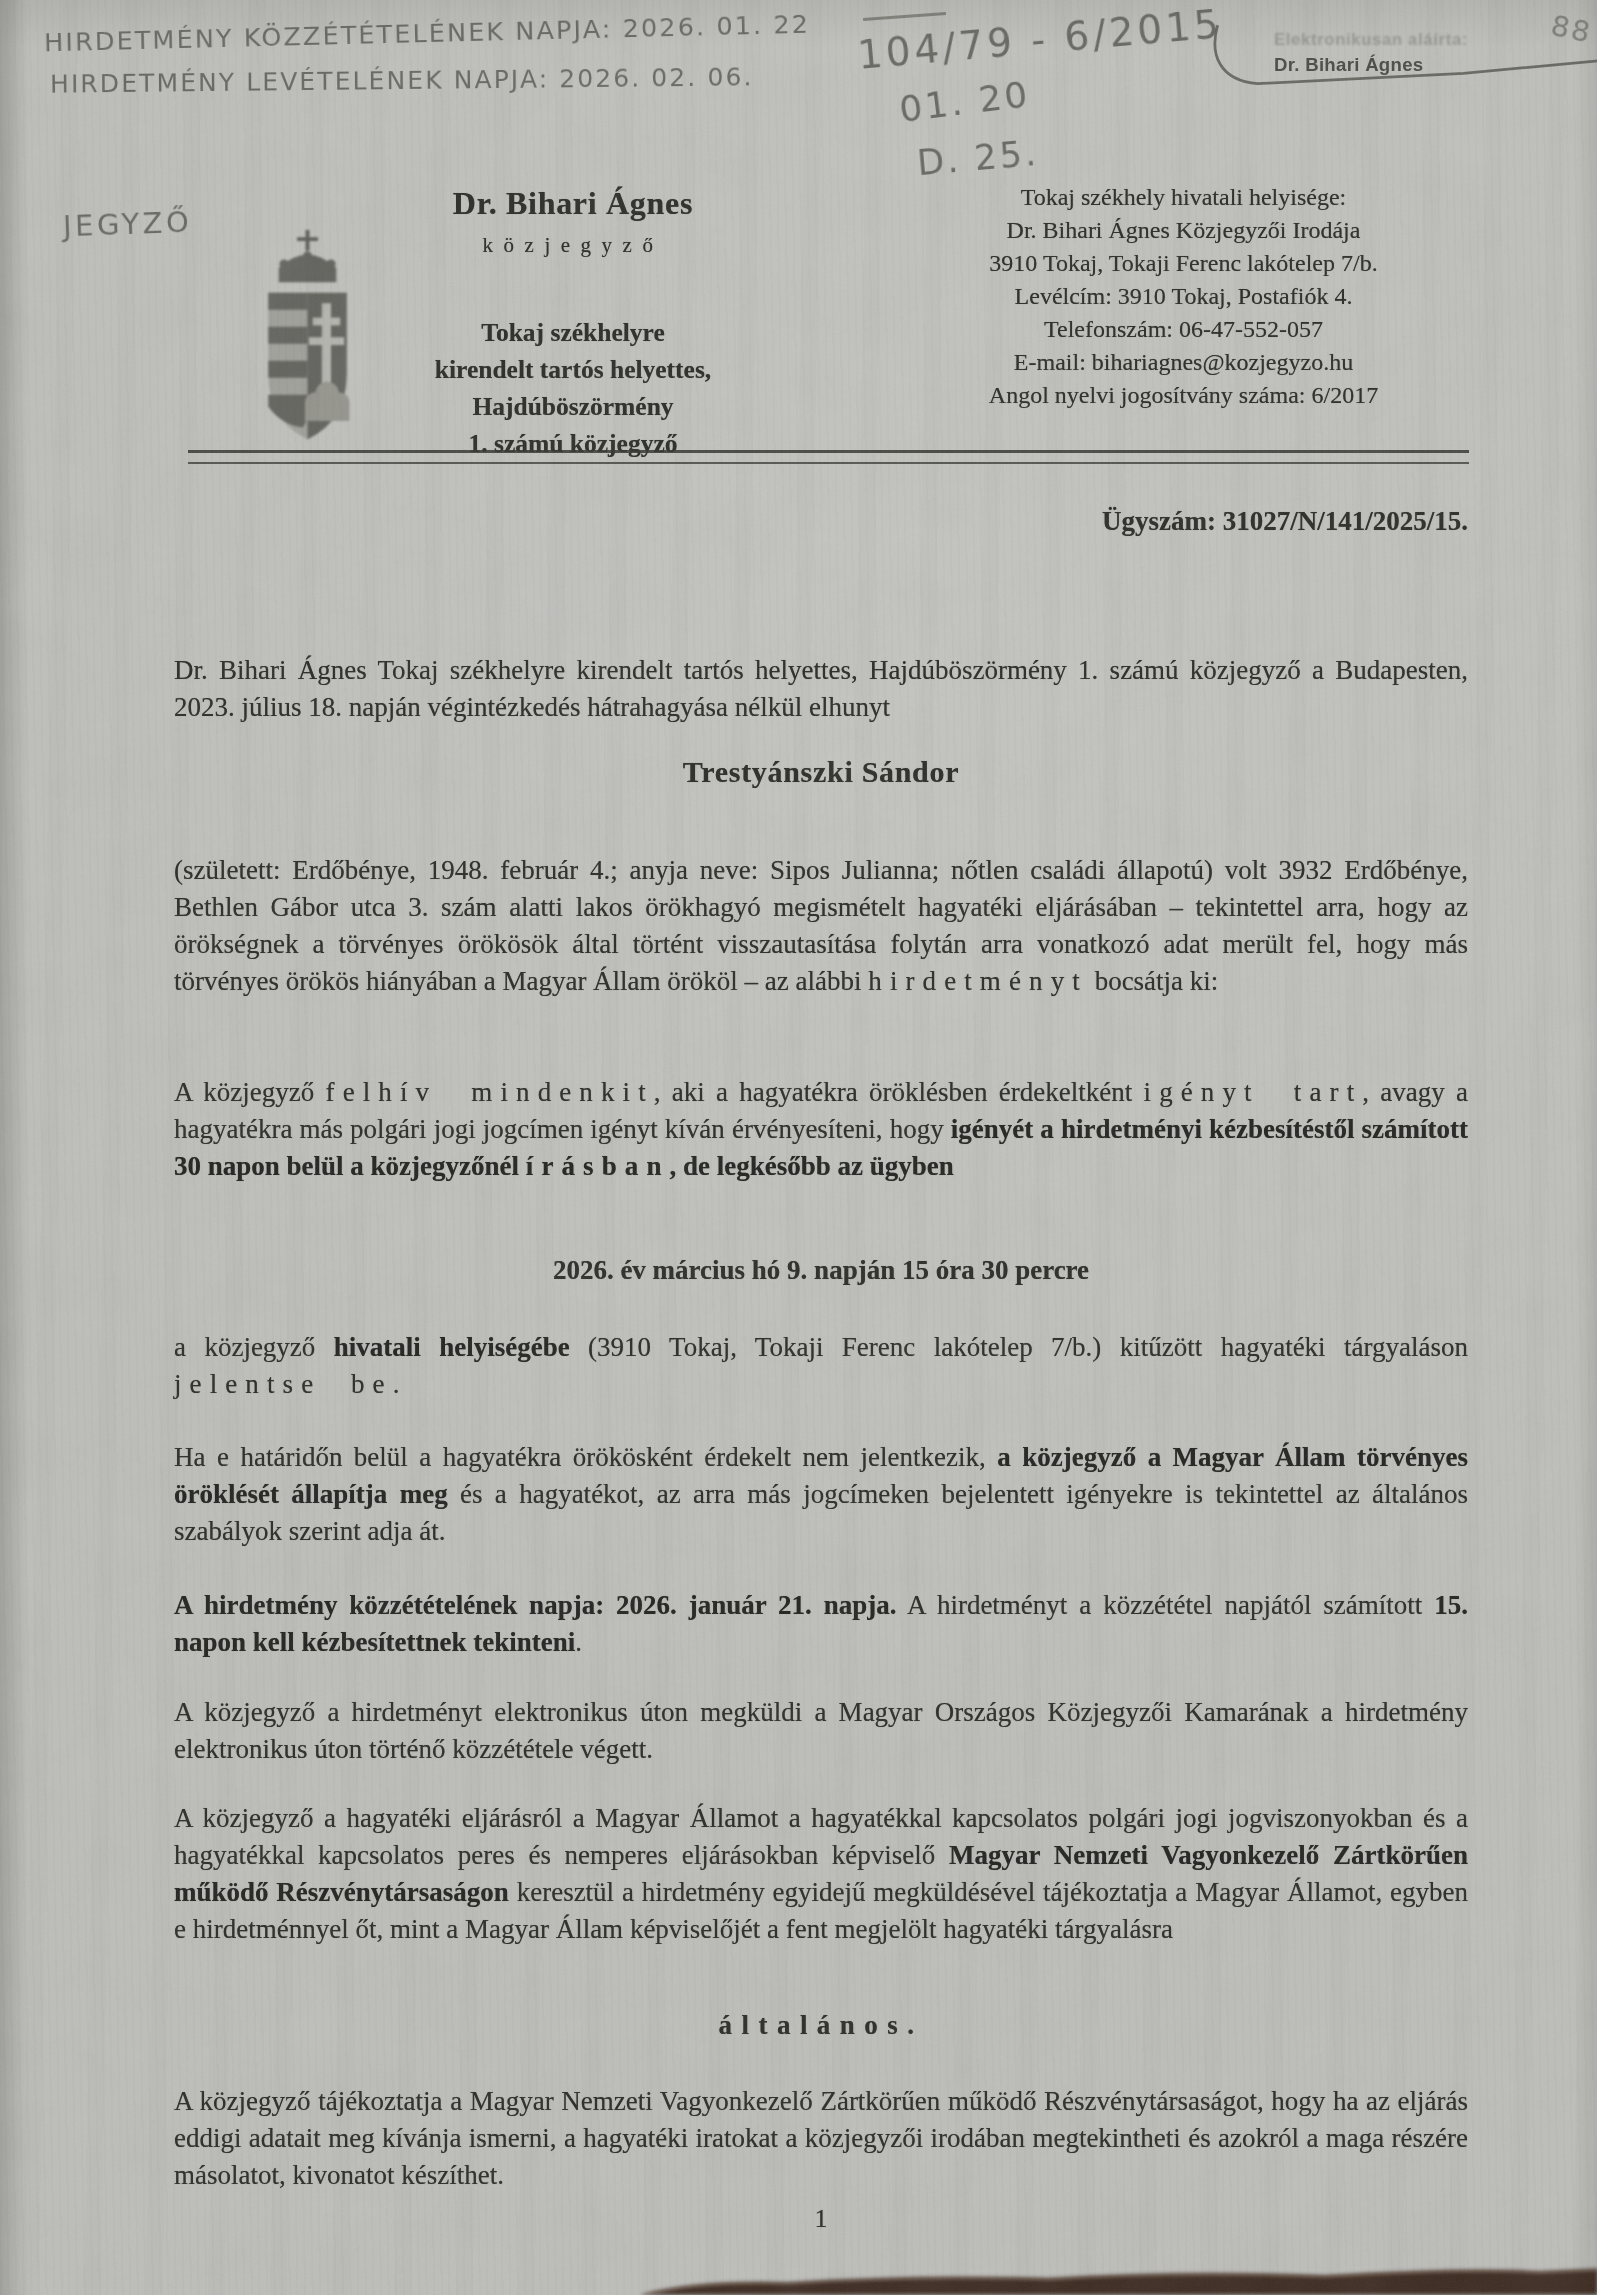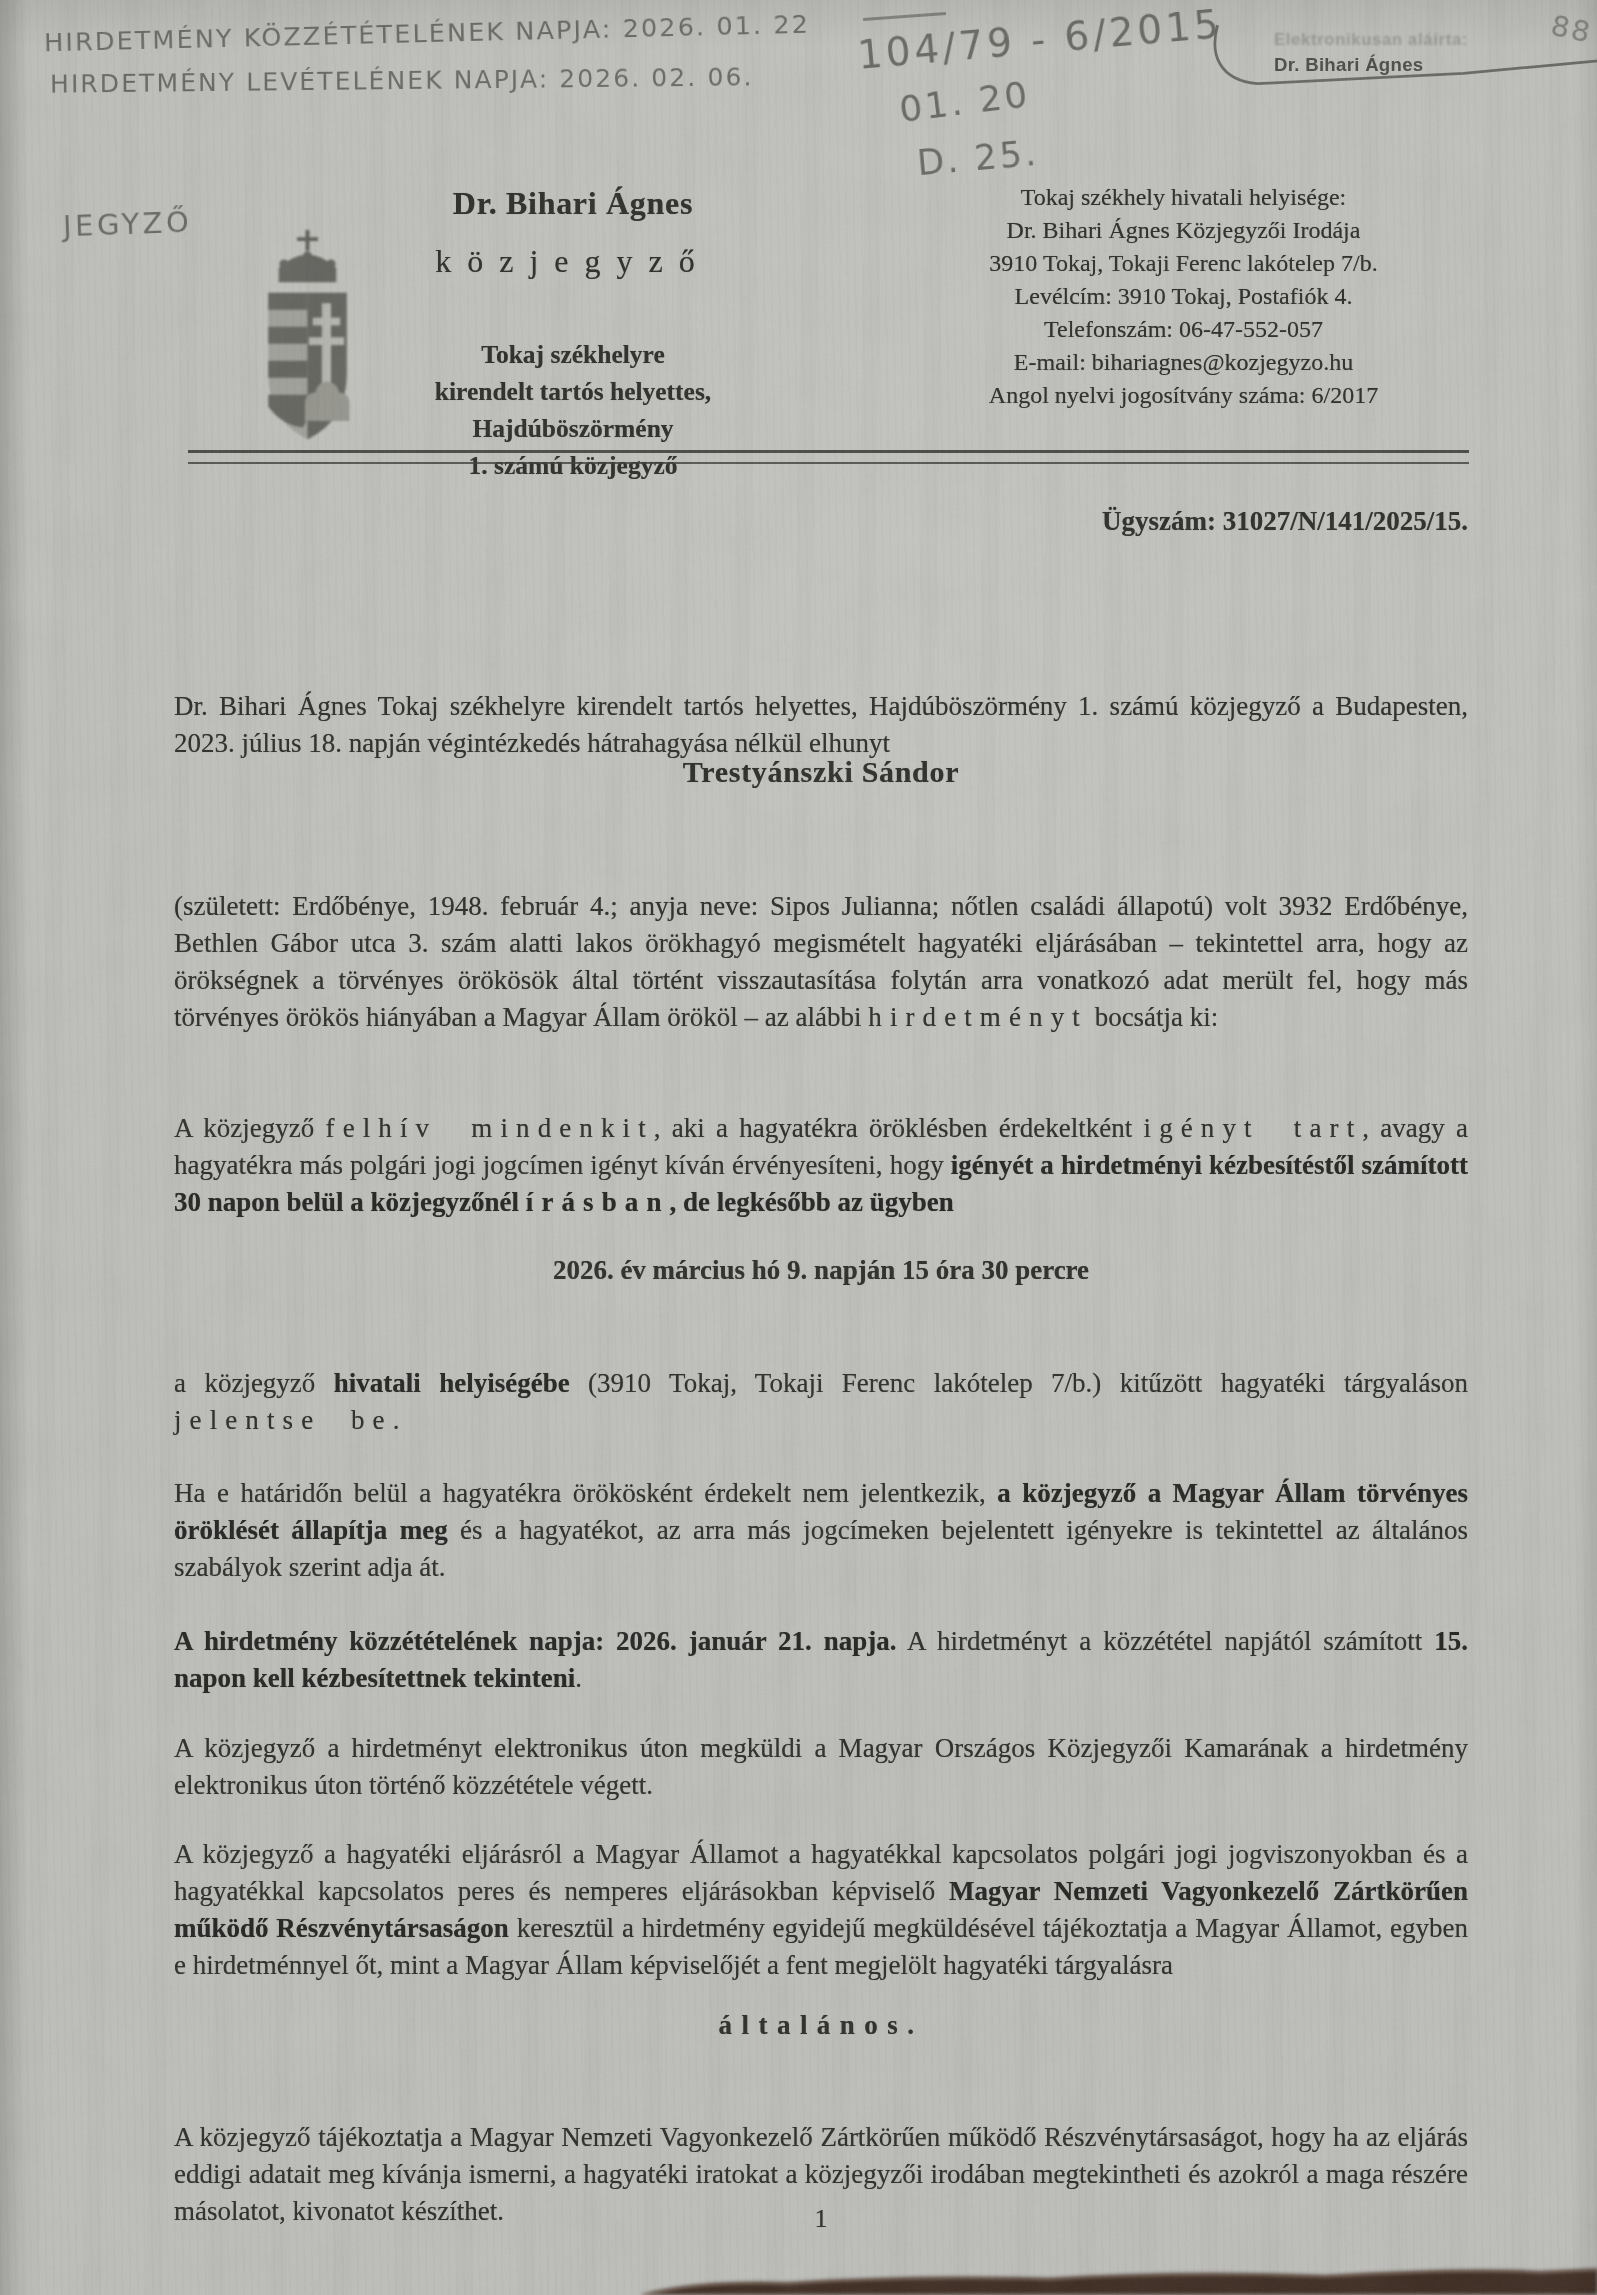--- a/index.html
+++ b/index.html
@@ -18,21 +18,21 @@
     color:var(--ink);
   }
   .streaks{
     position:absolute; inset:0; pointer-events:none; opacity:.5;
     background:
       repeating-linear-gradient(89deg, rgba(50,50,46,.045) 0 2.1px, rgba(0,0,0,0) 2.1px 7.6px),
       repeating-linear-gradient(91deg, rgba(50,50,46,.03) 0 16.6px, rgba(0,0,0,0) 16.6px 62px);
   }
   .grain{position:absolute; inset:0; pointer-events:none;}
   .typed{ text-shadow:0 0 0.7px rgba(42,42,38,.55); }
-  .body-text{ font-size:27px; line-height:37px; text-align:justify;margin-top:36px; }
+  .body-text{ font-size:27px; line-height:37px; text-align:justify; }
   .abs{position:absolute;}
   .col{ left:174px; width:1294px; }
   .b{font-weight:700; color:#222220;}
   .sp{letter-spacing:.3em; word-spacing:.55em;}
   .center{text-align:center;}
   .right{text-align:right;}
 
   
   .hw{
     font-family:"DejaVu Sans",sans-serif; color:var(--pencil); opacity:.82;
@@ -49,21 +49,21 @@
 
   
   .stamp{left:1208px; top:18px; width:390px; height:90px; font-family:"Liberation Sans","DejaVu Sans",sans-serif;}
   .stamp-faint{position:absolute; left:66px; top:12.4px; font-size:16.6px; font-weight:700; color:#77776f; opacity:.55; filter:blur(1.1px); letter-spacing:0.7px;}
   .stamp-name{position:absolute; left:66px; top:36px; font-size:18.6px; font-weight:700; color:#4a4a46; filter:blur(0.3px); letter-spacing:0.3px;}
 
   
   .coa{left:229px; top:222px; width:157px; height:254px; opacity:.82; filter:blur(1px) contrast(.92);}
   .lh-left{left:381px; top:185px; width:384px; text-align:center;}
   .lh-name{font-size:32px; font-weight:700; letter-spacing:0.7px;}
-  .lh-role{font-size:32px; letter-spacing:.5em; margin-top:21px;}
+  .lh-role{font-size:21px; letter-spacing:.5em; margin-top:11px;}
   .lh-lines{margin-top:56px; font-size:25.5px; font-weight:700; line-height:37px;}
   .lh-right{left:871px; top:181px; width:625px; text-align:center; font-size:24px; line-height:33px;}
   .rule1{left:188px; top:450px; width:1281px; height:2.8px; background:#33332f; opacity:.85;}
   .rule2{left:188px; top:462px; width:1281px; height:2.1px; background:#3a3a36; opacity:.8;}
 
   .case-number{top:506px; font-size:27px; font-weight:600;}
   .doc-title{top:577px; font-size:28px; font-weight:700; letter-spacing:.45em;}
   .deceased{top:755px; font-size:30px; font-weight:700; letter-spacing:0.7px;}
   .date-line{top:1255px; font-size:27px; font-weight:700;}
   .megidezi{top:2010px; font-size:27px; font-weight:700; letter-spacing:.35em;}

